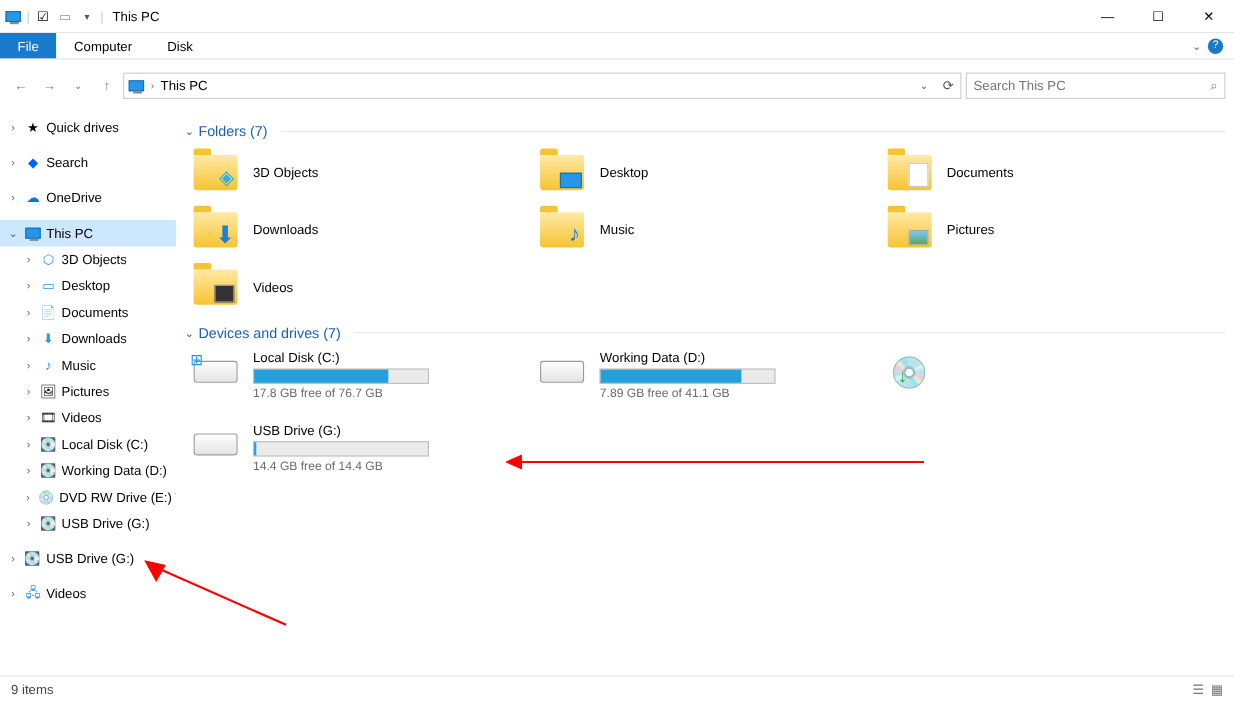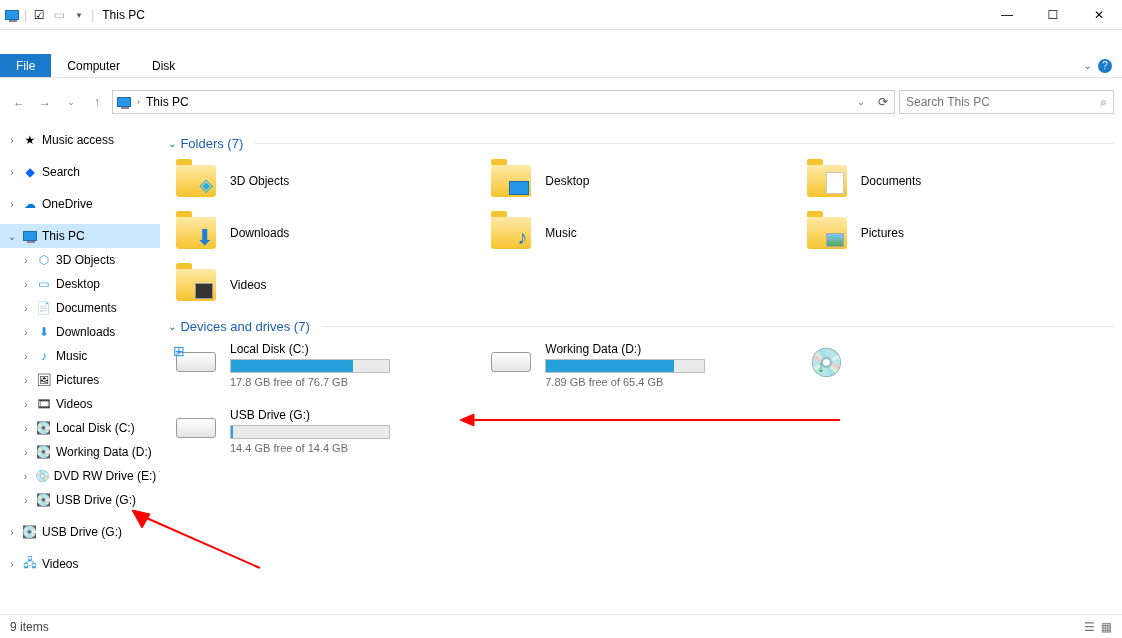--- a/index.html
+++ b/index.html
@@ -7,33 +7,33 @@
 
 
 .titlebar { height: 30px; display: flex; align-items: center; border-bottom: 1px solid #e5e5e5; }
 .titlebar .qat { display: flex; align-items: center; gap: 4px; padding-left: 4px; }
 .titlebar .qat .ico { width: 16px; height: 16px; display: inline-flex; align-items: center; justify-content: center; }
 .titlebar .title { margin-left: 8px; color: #000; }
 .winctrl { margin-left: auto; display: flex; }
 .winctrl div { width: 46px; height: 30px; display: flex; align-items: center; justify-content: center; color: #000; }
 
 
-.ribbon { height: 24px; display: flex; align-items: stretch; border-bottom: 1px solid #e5e5e5; position: relative; margin-top: 24px; }
+.ribbon { height: 24px; display: flex; align-items: stretch; border-bottom: 1px solid #e5e5e5; position: relative; }
 .ribbon .tab { padding: 3px 16px; font-size: 12px; display: flex; align-items: center; }
 .ribbon .tab.file { background: #1979ca; color: #fff; }
 .ribbon .help { margin-left: auto; padding-right: 10px; display: flex; align-items: center; gap: 6px; color: #666; }
 
 
 .navbar { height: 36px; display: flex; align-items: center; padding: 0 8px; gap: 4px; margin-top: 6px; }
 .navbar .navbtn { width: 22px; height: 22px; display: flex; align-items: center; justify-content: center; color: #7a7a7a; }
 .addr { flex: 1; height: 24px; border: 1px solid #ccc; display: flex; align-items: center; padding-left: 4px; gap: 6px; }
 .addr .crumb { color: #000; }
 .addr .tail { margin-left: auto; display: flex; }
 .addr .tail div { width: 22px; height: 22px; display: flex; align-items: center; justify-content: center; color: #555; }
-.searchbox { width: 215px; height: 24px; border: 1px solid #ccc; display: flex; align-items: center; padding: 0 6px; color: #888; }
+.searchbox { width: 236px; height: 24px; border: 1px solid #ccc; display: flex; align-items: center; padding: 0 6px; color: #888; }
 .searchbox .mag { margin-left: auto; }
 
 
 .main { display: flex; height: calc(100% - 30px - 24px - 42px - 24px); }
 .sidebar { width: 160px; padding-top: 8px; }
 .sidebar .node { display: flex; align-items: center; height: 24px; padding-left: 6px; gap: 4px; }
 .sidebar .node.lv2 { padding-left: 20px; }
 .sidebar .node.sel { background: #cce8ff; }
 .sidebar .node .chev { width: 12px; color: #666; font-size: 10px; text-align: center; }
 .sidebar .node .ic { width: 16px; height: 16px; display: inline-flex; align-items: center; justify-content: center; }
@@ -123,21 +123,21 @@
     <span class="mag">⌕</span>
   </div>
 </div>
 
 <div class="main">
 
   <div class="sidebar">
     <div class="node">
         <span class="chev">›</span>
         <span class="ic">★</span>
-        <span class="lbl">Music access</span>
+        <span class="lbl">Quick drives</span>
       </div>
     <div style="height:8px"></div>
     <div class="node">
         <span class="chev">›</span>
         <span class="ic" style="color:#0061ff">◆</span>
         <span class="lbl">Search</span>
       </div>
     <div style="height:8px"></div>
     <div class="node">
         <span class="chev">›</span>
@@ -308,21 +308,21 @@
       </div>
       <div class="driveitem">
         <div class="driveico">
             <div class="hdd"></div>
           </div>
         <div class="drivedetails">
           <span>Working Data (D:)</span>
           <div class="bar">
               <div class="fill" style="width:81%"></div>
             </div>
-          <span class="freetxt">7.89 GB free of 65.4 GB</span>
+          <span class="freetxt">7.89 GB free of 41.1 GB</span>
         </div>
       </div>
       <div class="driveitem">
         <div class="driveico">
             <span style="font-size:28px">💿</span>
             <span style="position:absolute;color:#3a3;font-size:16px;margin-left:-12px;margin-top:10px">↓</span>
           </div>
       </div>
       <div class="driveitem">
         <div class="driveico">

